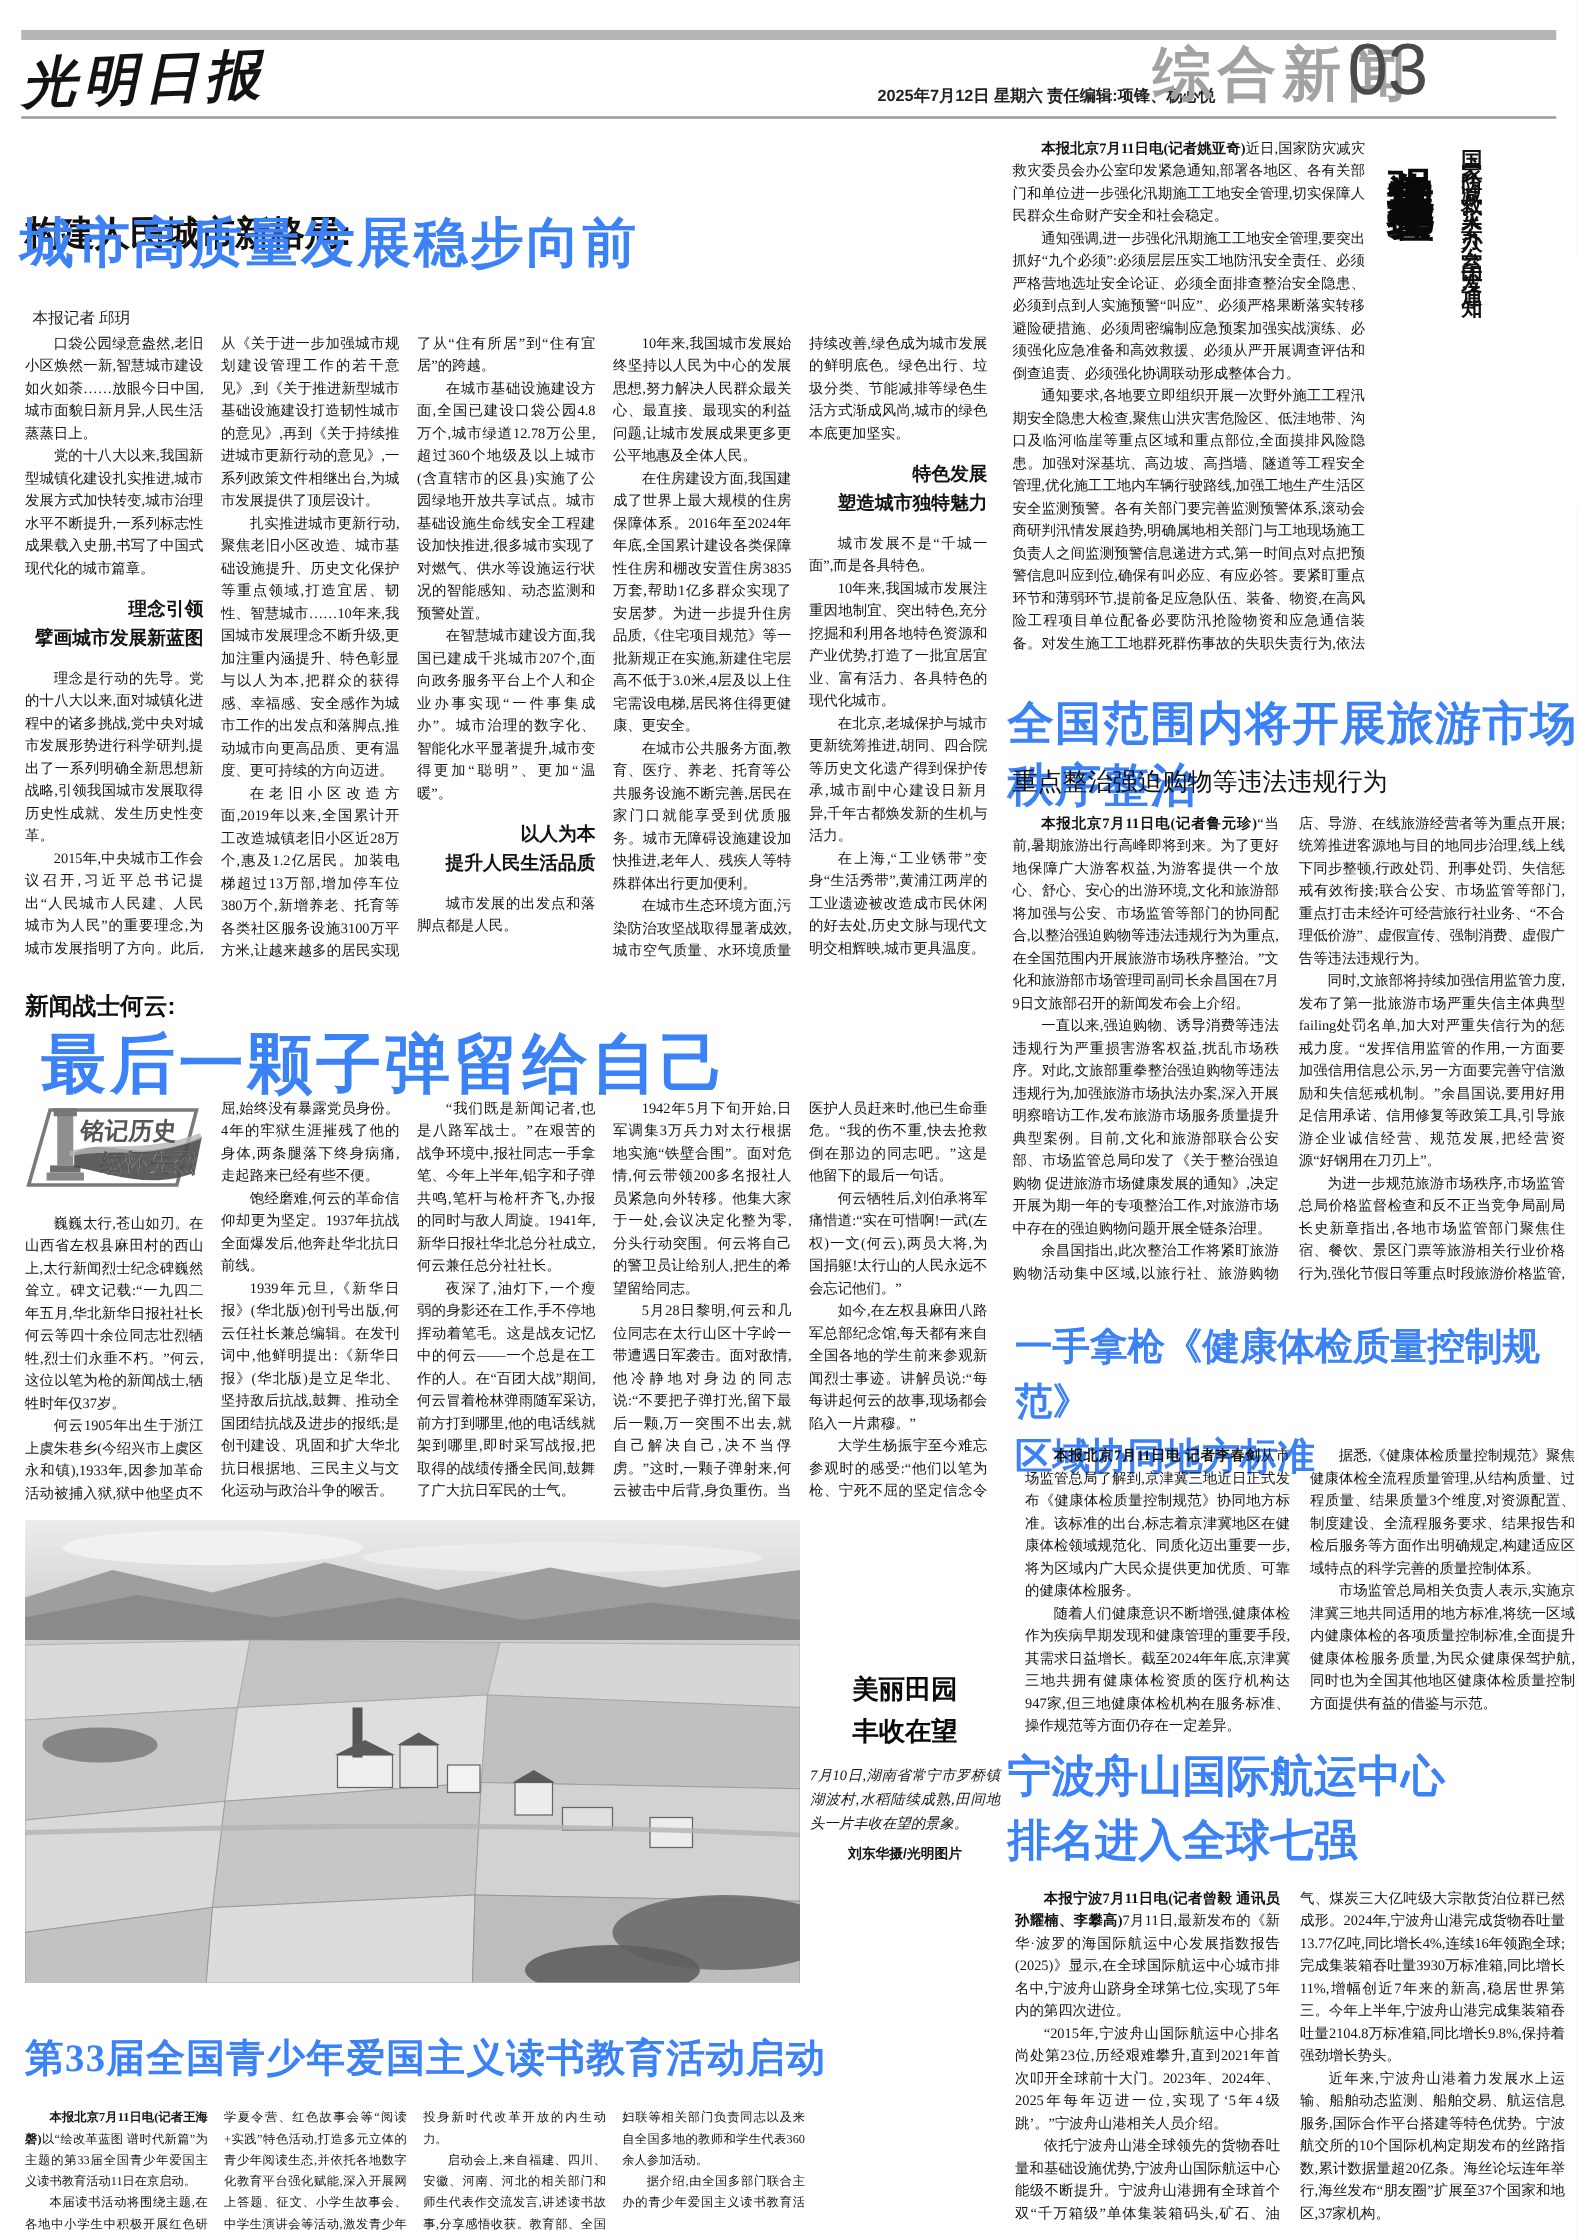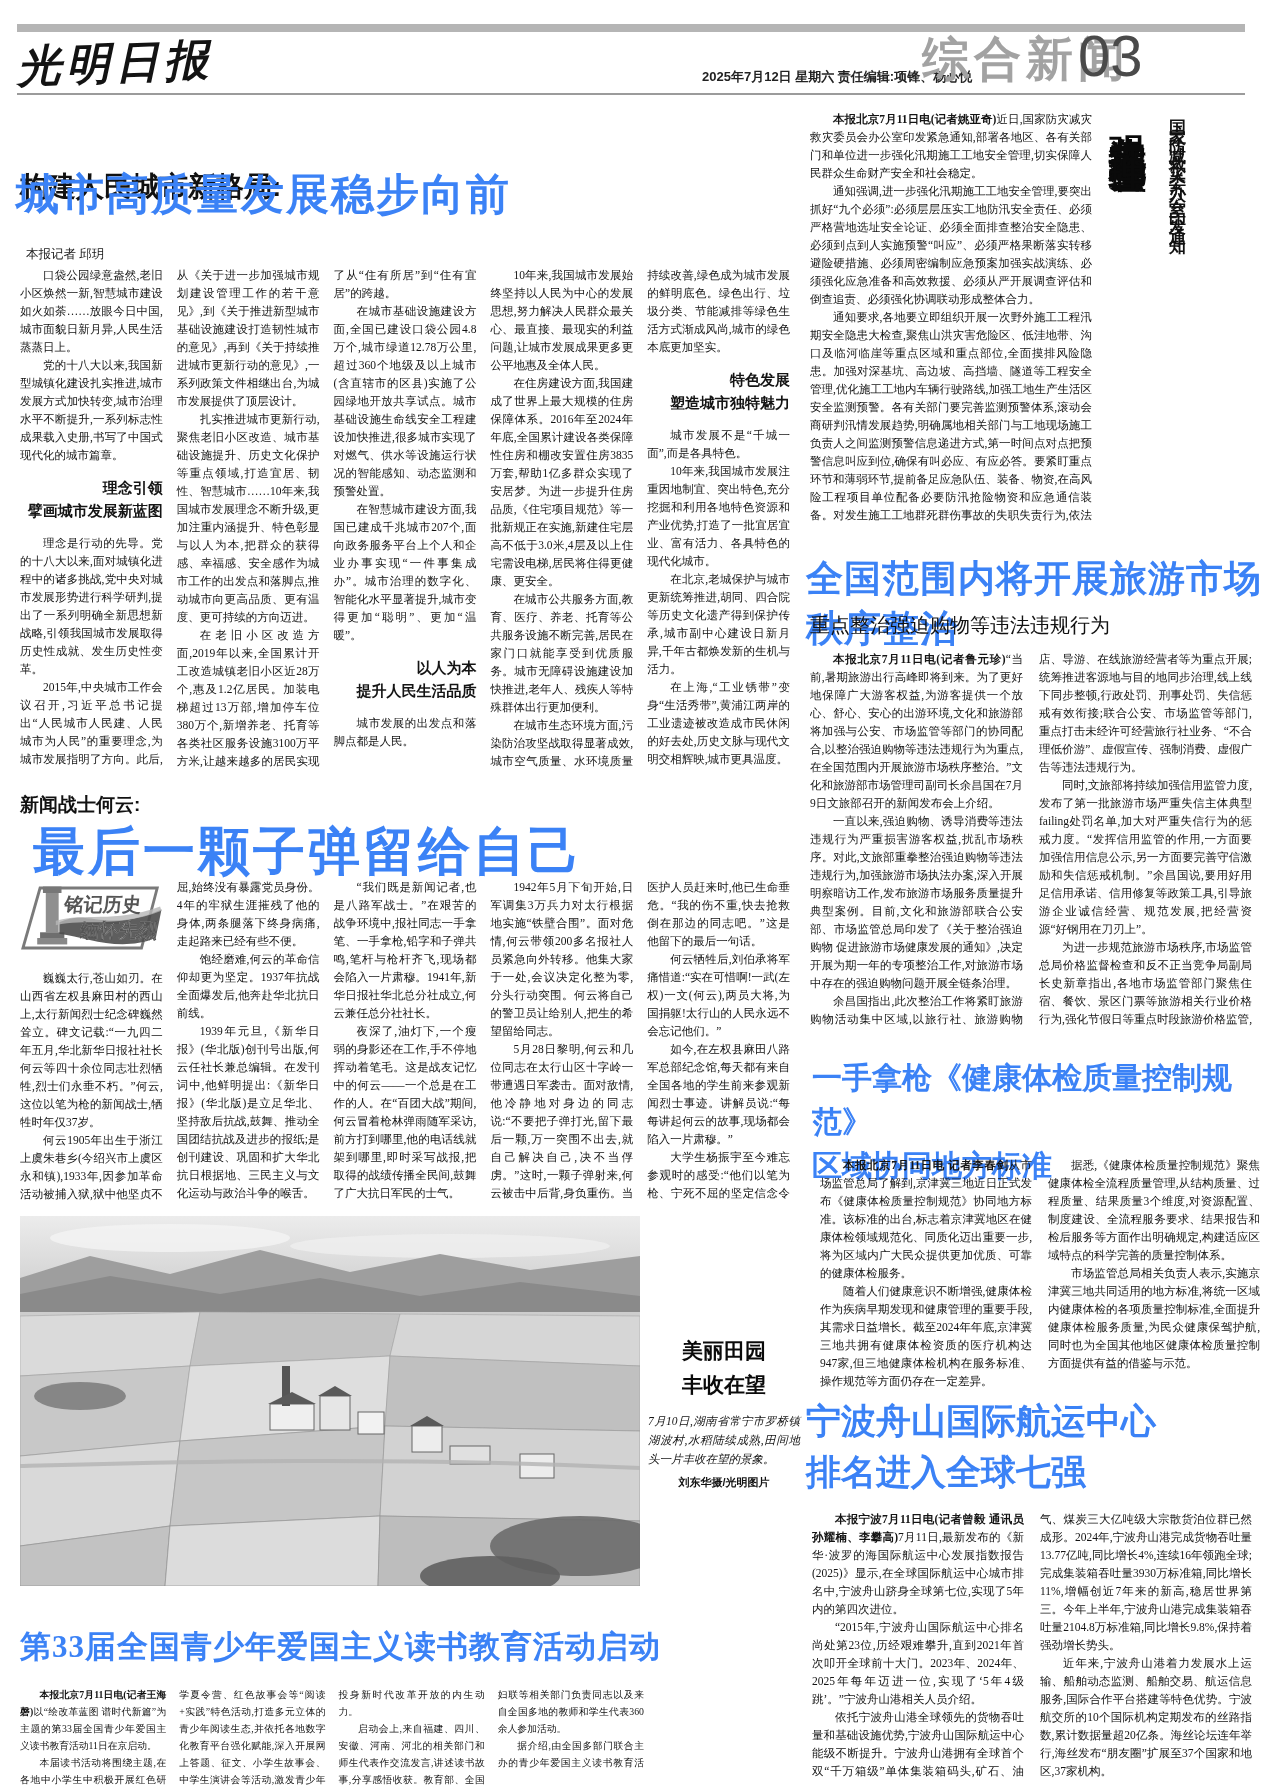--- a/index.html
+++ b/index.html
@@ -119,21 +119,21 @@
         <path d="M50,60 C90,48 130,64 196,40 L198,46 C130,72 92,56 50,66 Z" fill="#b5b5b5" opacity="0.8"></path>
         <text x="66" y="46" font-size="27" font-weight="bold" fill="#555" transform="skewX(-6)" font-family="'Liberation Sans',sans-serif">铭记历史</text>
         <text x="92" y="82" font-size="27" font-weight="bold" fill="#e6e6e6" stroke="#555" stroke-width="0.6" transform="skewX(-6)" font-family="'Liberation Sans',sans-serif">缅怀先烈</text>
       </svg>
     </div>
     <div>
         <p class="para">巍巍太行,苍山如刃。在山西省左权县麻田村的西山上,太行新闻烈士纪念碑巍然耸立。碑文记载:“一九四二年五月,华北新华日报社社长何云等四十余位同志壮烈牺牲,烈士们永垂不朽。”何云,这位以笔为枪的新闻战士,牺牲时年仅37岁。</p>
         <p class="para">何云1905年出生于浙江上虞朱巷乡(今绍兴市上虞区永和镇),1933年,因参加革命活动被捕入狱,狱中他坚贞不屈,始终没有暴露党员身份。4年的牢狱生涯摧残了他的身体,两条腿落下终身病痛,走起路来已经有些不便。</p>
         <p class="para">饱经磨难,何云的革命信仰却更为坚定。1937年抗战全面爆发后,他奔赴华北抗日前线。</p>
         <p class="para">1939年元旦,《新华日报》(华北版)创刊号出版,何云任社长兼总编辑。在发刊词中,他鲜明提出:《新华日报》(华北版)是立足华北、坚持敌后抗战,鼓舞、推动全国团结抗战及进步的报纸;是创刊建设、巩固和扩大华北抗日根据地、三民主义与文化运动与政治斗争的喉舌。</p>
-        <p class="para">“我们既是新闻记者,也是八路军战士。”在艰苦的战争环境中,报社同志一手拿笔、一手拿枪,铅字和子弹共鸣,笔杆与枪杆齐飞,现场都会陷入一片肃穆。1941年,新华日报社华北总分社成立,何云兼任总分社社长。</p>
+        <p class="para">“我们既是新闻记者,也是八路军战士。”在艰苦的战争环境中,报社同志一手拿笔、今年上半年,铅字和子弹共鸣,笔杆与枪杆齐飞,办报的同时与敌人周旋。1941年,新华日报社华北总分社成立,何云兼任总分社社长。</p>
         <p class="para">夜深了,油灯下,一个瘦弱的身影还在工作,手不停地挥动着笔毛。这是战友记忆中的何云——一个总是在工作的人。在“百团大战”期间,何云冒着枪林弹雨随军采访,前方打到哪里,他的电话线就架到哪里,即时采写战报,把取得的战绩传播全民间,鼓舞了广大抗日军民的士气。</p>
         <p class="para">1942年5月下旬开始,日军调集3万兵力对太行根据地实施“铁壁合围”。面对危情,何云带领200多名报社人员紧急向外转移。他集大家于一处,会议决定化整为零,分头行动突围。何云将自己的警卫员让给别人,把生的希望留给同志。</p>
         <p class="para">5月28日黎明,何云和几位同志在太行山区十字岭一带遭遇日军袭击。面对敌情,他冷静地对身边的同志说:“不要把子弹打光,留下最后一颗,万一突围不出去,就自己解决自己,决不当俘虏。”这时,一颗子弹射来,何云被击中后背,身负重伤。当医护人员赶来时,他已生命垂危。“我的伤不重,快去抢救倒在那边的同志吧。”这是他留下的最后一句话。</p>
         <p class="para">何云牺牲后,刘伯承将军痛惜道:“实在可惜啊!一武(左权)一文(何云),两员大将,为国捐躯!太行山的人民永远不会忘记他们。”</p>
         <p class="para">如今,在左权县麻田八路军总部纪念馆,每天都有来自全国各地的学生前来参观新闻烈士事迹。讲解员说:“每每讲起何云的故事,现场都会陷入一片肃穆。”</p>
         <p class="para">大学生杨振宇至今难忘参观时的感受:“他们以笔为枪、宁死不屈的坚定信念令人动容。”何云和战友们用生命铸就的,不止是党的新闻事业的丰碑,更是中华儿女不畏强暴、血战到底,这在中华民族史册上留下了永不磨灭的精神印记。</p>
       </div>
   </div>
 
   <div class="abs body-txt fx-body">

